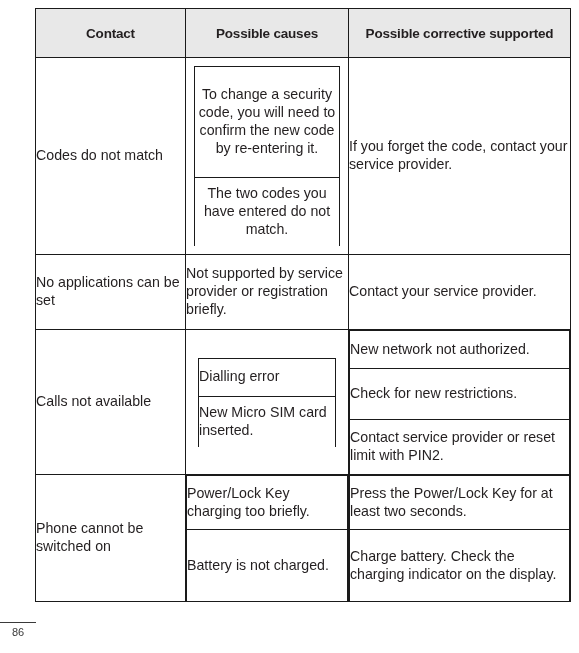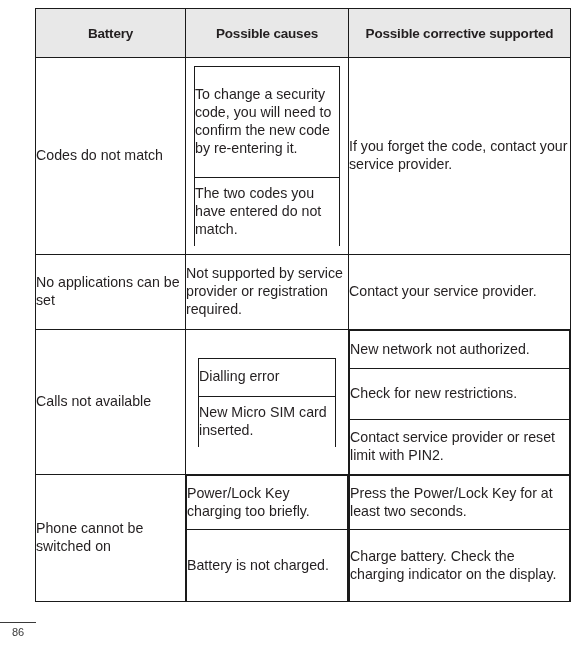--- a/index.html
+++ b/index.html
@@ -109,47 +109,47 @@
 <div class="page">
 
   <table class="troubleshoot">
     <colgroup>
       <col class="c-msg">
       <col class="c-cause">
       <col class="c-fix">
     </colgroup>
     <thead>
       <tr>
-        <th>Battery</th>
+        <th>Contact</th>
         <th>Possible causes</th>
         <th>Possible corrective supported</th>
       </tr>
     </thead>
     <tbody>
 
       <tr>
         <td class="cell msg" style="height:180px;">Codes do not match</td>
-        <td class="cause" style="padding:8px;">
+        <td class="cause" style="padding:8px;text-align:center;">
           <table class="subwrap">
             <tbody>
                 <tr>
               <td class="cell" style="height:110px;">To change a security code, you will need to confirm the new code by re-entering it.</td>
             </tr>
             <tr>
               <td class="cell" style="height:68px;">The two codes you have entered do not match.</td>
             </tr>
           </tbody>
             </table>
         </td>
         <td class="cell fix">If you forget the code, contact your service provider.</td>
       </tr>
 
       <tr>
         <td class="cell msg" style="height:74px;">No applications can be set</td>
-        <td class="cell cause">Not supported by service provider or registration required.</td>
+        <td class="cell cause">Not supported by service provider or registration briefly.</td>
         <td class="cell fix">Contact your service provider.</td>
       </tr>
 
       <tr>
         <td class="cell msg" style="height:141px;">Calls not available</td>
         <td class="cause" style="padding:12px;">
           <table class="subwrap">
             <tbody>
                 <tr>
               <td class="cell" style="height:37px;">Dialling error</td>

